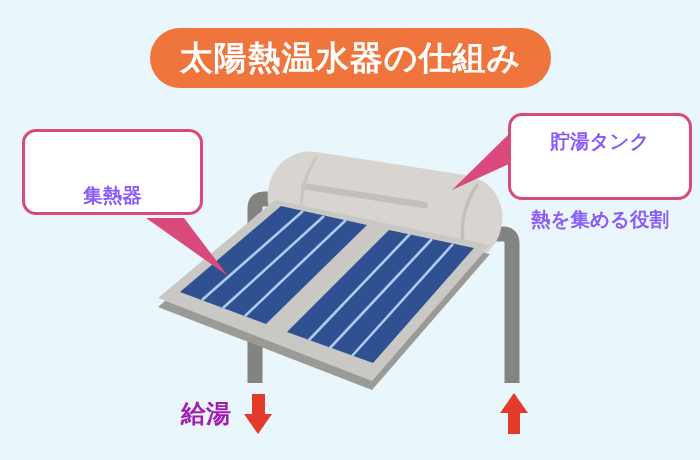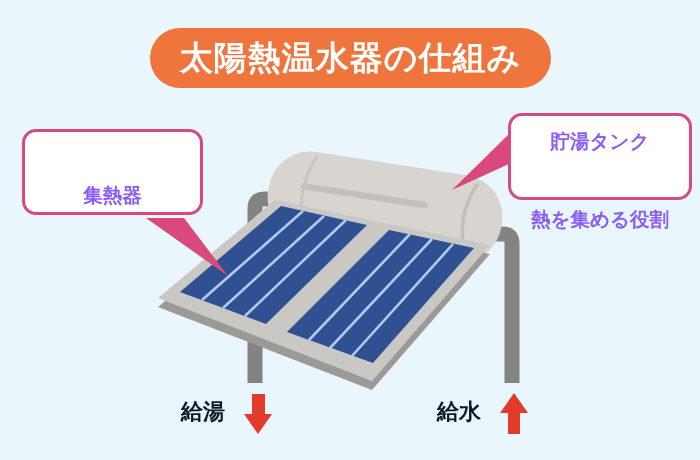--- a/index.html
+++ b/index.html
@@ -25,21 +25,21 @@
     box-sizing:border-box;
     display:flex;flex-direction:column;align-items:center;justify-content:center;
     line-height:1.5;
   }
   .callout span{
     color:#8b5cf6;font-size:19.5px;font-weight:700;white-space:nowrap;margin-top:48px;
   }
   .callout.left{left:22px;top:129px;width:181px;height:86px;}
   .callout.right{left:508px;top:113px;width:184px;height:87px;}
   .flow-label{
-    position:absolute;color:#0f172a;font-size:22px;font-weight:700;white-space:nowrap;
+    position:absolute;color:#a21caf;font-size:25px;font-weight:700;white-space:nowrap;
   }
   .flow-label.hot{left:181px;top:397px;}
   .flow-label.cold{left:437px;top:397px;}
 </style>
 </head>
 <body>
 
 <div id="stage">
 
   <svg id="artwork" width="700" height="460" viewBox="0 0 700 460">
@@ -83,15 +83,14 @@
   <div class="callout left">
     <span>集熱器</span>
   </div>
 
   <div class="callout right">
     <span>貯湯タンク</span>
     <span>熱を集める役割</span>
   </div>
 
   <div class="flow-label hot">給湯</div>
-  <div class="flow-label cold">給水</div>
 
 </div>
 
 </body></html>

